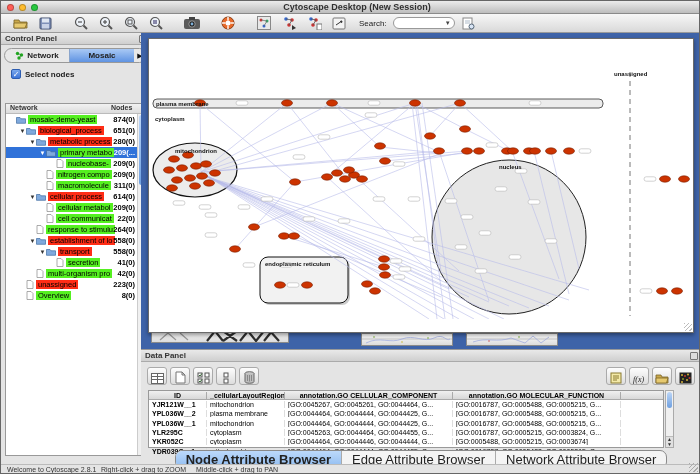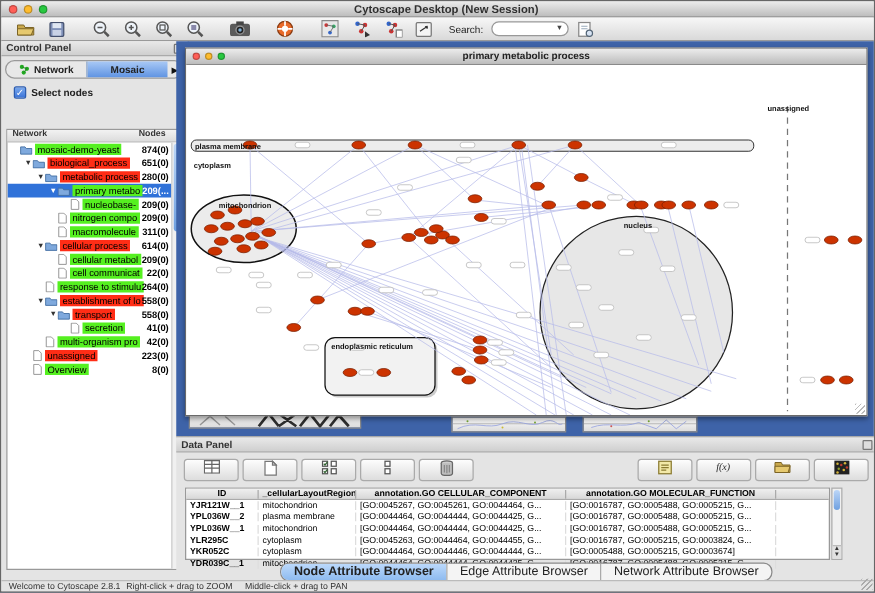--- a/index.html
+++ b/index.html
@@ -76,43 +76,43 @@
   .netwin .ntitle .t{position:absolute;left:0;right:0;top:1px;text-align:center;font-size:8px;color:#222;font-weight:bold;}
   .nlights{position:absolute;left:5px;top:3px;display:flex;gap:4px;}
   .nlight{width:6px;height:6px;border-radius:50%;border:1px solid rgba(0,0,0,.25);}
   .canvas{position:relative;width:544px;height:280px;background:#fff;overflow:hidden;}
   .grip{position:absolute;right:1px;bottom:1px;width:8px;height:8px;
     background:repeating-linear-gradient(135deg,#bbb 0 1px,transparent 1px 3px);}
   
   .dpanel{position:absolute;left:140px;top:348px;width:560px;height:115px;background:#e4e4e4;
     border-top:1px solid #999;}
   .dp-toolbar{position:absolute;left:6px;top:15px;right:6px;height:22px;display:flex;align-items:center;gap:3px;}
-  .dbtn{width:44px;height:18px;border:1px solid #aaa;border-radius:3px;
-    background:linear-gradient(#fdfdfd,#ddd);display:flex;align-items:flex-start;justify-content:center;}
+  .dbtn{width:20px;height:18px;border:1px solid #aaa;border-radius:3px;
+    background:linear-gradient(#fdfdfd,#ddd);display:flex;align-items:flex-end;justify-content:center;}
   .dp-right{margin-left:auto;display:flex;gap:3px;}
   .dtable{position:absolute;left:7px;top:40px;width:516px;height:58px;background:#fff;
     border:1px solid #999;font-size:7px;}
   .drow{display:flex;height:9.3px;align-items:center;}
   .drow.hd{background:linear-gradient(#f0f0f0,#d8d8d8);border-bottom:1px solid #aaa;font-weight:bold;height:9px;}
   .dcell{padding:0 3px;white-space:nowrap;overflow:hidden;border-right:1px solid #ddd;}
   .drow.hd .dcell{border-right:1px solid #aaa;text-align:center;}
   .dc0{width:58px;font-weight:bold;}
   .dc1{width:78px;}
   .dc2{width:168px;}
   .dc3{width:168px;}
   .dc4{flex:1;border-right:none;}
   .drow.hd .dc0{font-weight:bold;}
   .dtable-sb{position:absolute;left:524px;top:40px;width:9px;height:58px;background:#f0f0f0;border:1px solid #aaa;}
   .dtable-sb .thumb{margin:1px;height:16px;border-radius:4px;background:linear-gradient(#bcd6f7,#6fa0e0);}
   .dtable-sb .arrows{position:absolute;bottom:0;left:0;right:0;font-size:5px;line-height:5px;
     text-align:center;color:#333;background:#e0e0e0;border-top:1px solid #bbb;}
   
   .btabs{position:absolute;left:0;right:0;top:100px;display:flex;justify-content:center;}
   .btab-group{display:flex;border:1px solid #8a8a8a;border-radius:7px;overflow:hidden;background:#f4f4f4;}
-  .btab{padding:1px 10px;font-size:10px;color:#222;border-right:1px solid #aaa;}
+  .btab{padding:1px 10px;font-size:13px;color:#222;border-right:1px solid #aaa;}
   .btab:last-child{border-right:none;}
   .btab.sel{background:linear-gradient(#bcd9fb,#8ebbf0);font-weight:bold;}
   
   .statusbar{position:absolute;left:0;top:463px;width:700px;height:11px;background:#e4e4e4;
     border-top:1px solid #bbb;font-size:7px;color:#333;}
   .statusbar span{position:absolute;top:1px;}
   .app-grip{position:absolute;right:1px;bottom:1px;width:9px;height:9px;
     background:repeating-linear-gradient(135deg,#aaa 0 1px,transparent 1px 3px);}
   svg{display:block;}
 </style>
@@ -474,28 +474,20 @@
     <div class="bstrip" style="left:325px;top:300px;width:92px;height:13px;">
       <svg width="90" height="11">
         <line x1="0" y1="5" x2="90" y2="5" stroke="#aaa" stroke-width="0.6"></line>
         <path d="M6,8 C20,3 30,9 44,4 L58,9 L66,2 L74,9 L82,3" stroke="#9aa6e0" stroke-width="0.7" fill="none"></path>
         <circle cx="22" cy="7" r="0.8" fill="#c55"></circle>
           <circle cx="52" cy="3" r="0.8" fill="#7a3"></circle>
       </svg>
     </div>
 
     <div class="netwin">
-      <div class="ntitle">
-        <div class="nlights">
-          <div class="nlight l-red"></div>
-          <div class="nlight l-yel"></div>
-          <div class="nlight l-grn"></div>
-        </div>
-        <div class="t">primary metabolic process</div>
-      </div>
       <div class="canvas">
         <svg id="netsvg" width="544" height="280">
             <rect x="4" y="60" width="450" height="9" rx="4" fill="#ececec" stroke="#333" stroke-width="0.8"></rect>
             <ellipse cx="46" cy="131" rx="42" ry="27" fill="#ececec" stroke="#111" stroke-width="1.2"></ellipse>
             <circle cx="360" cy="198" r="77" fill="#e7e7e7" stroke="#222" stroke-width="1"></circle>
             <rect x="113" y="220" width="88" height="46" rx="8" fill="#aaa" opacity="0.6"></rect>
             <rect x="111" y="218" width="88" height="46" rx="8" fill="#f2f2f2" stroke="#111" stroke-width="1"></rect>
             <line x1="481" y1="33" x2="481" y2="277" stroke="#777" stroke-width="1" stroke-dasharray="5,4"></line>
             <line x1="52" y1="133" x2="51" y2="64" stroke="#b7bce9" stroke-width="0.7" opacity="0.85"></line>
             <line x1="52" y1="133" x2="138" y2="64" stroke="#b7bce9" stroke-width="0.7" opacity="0.85"></line>

